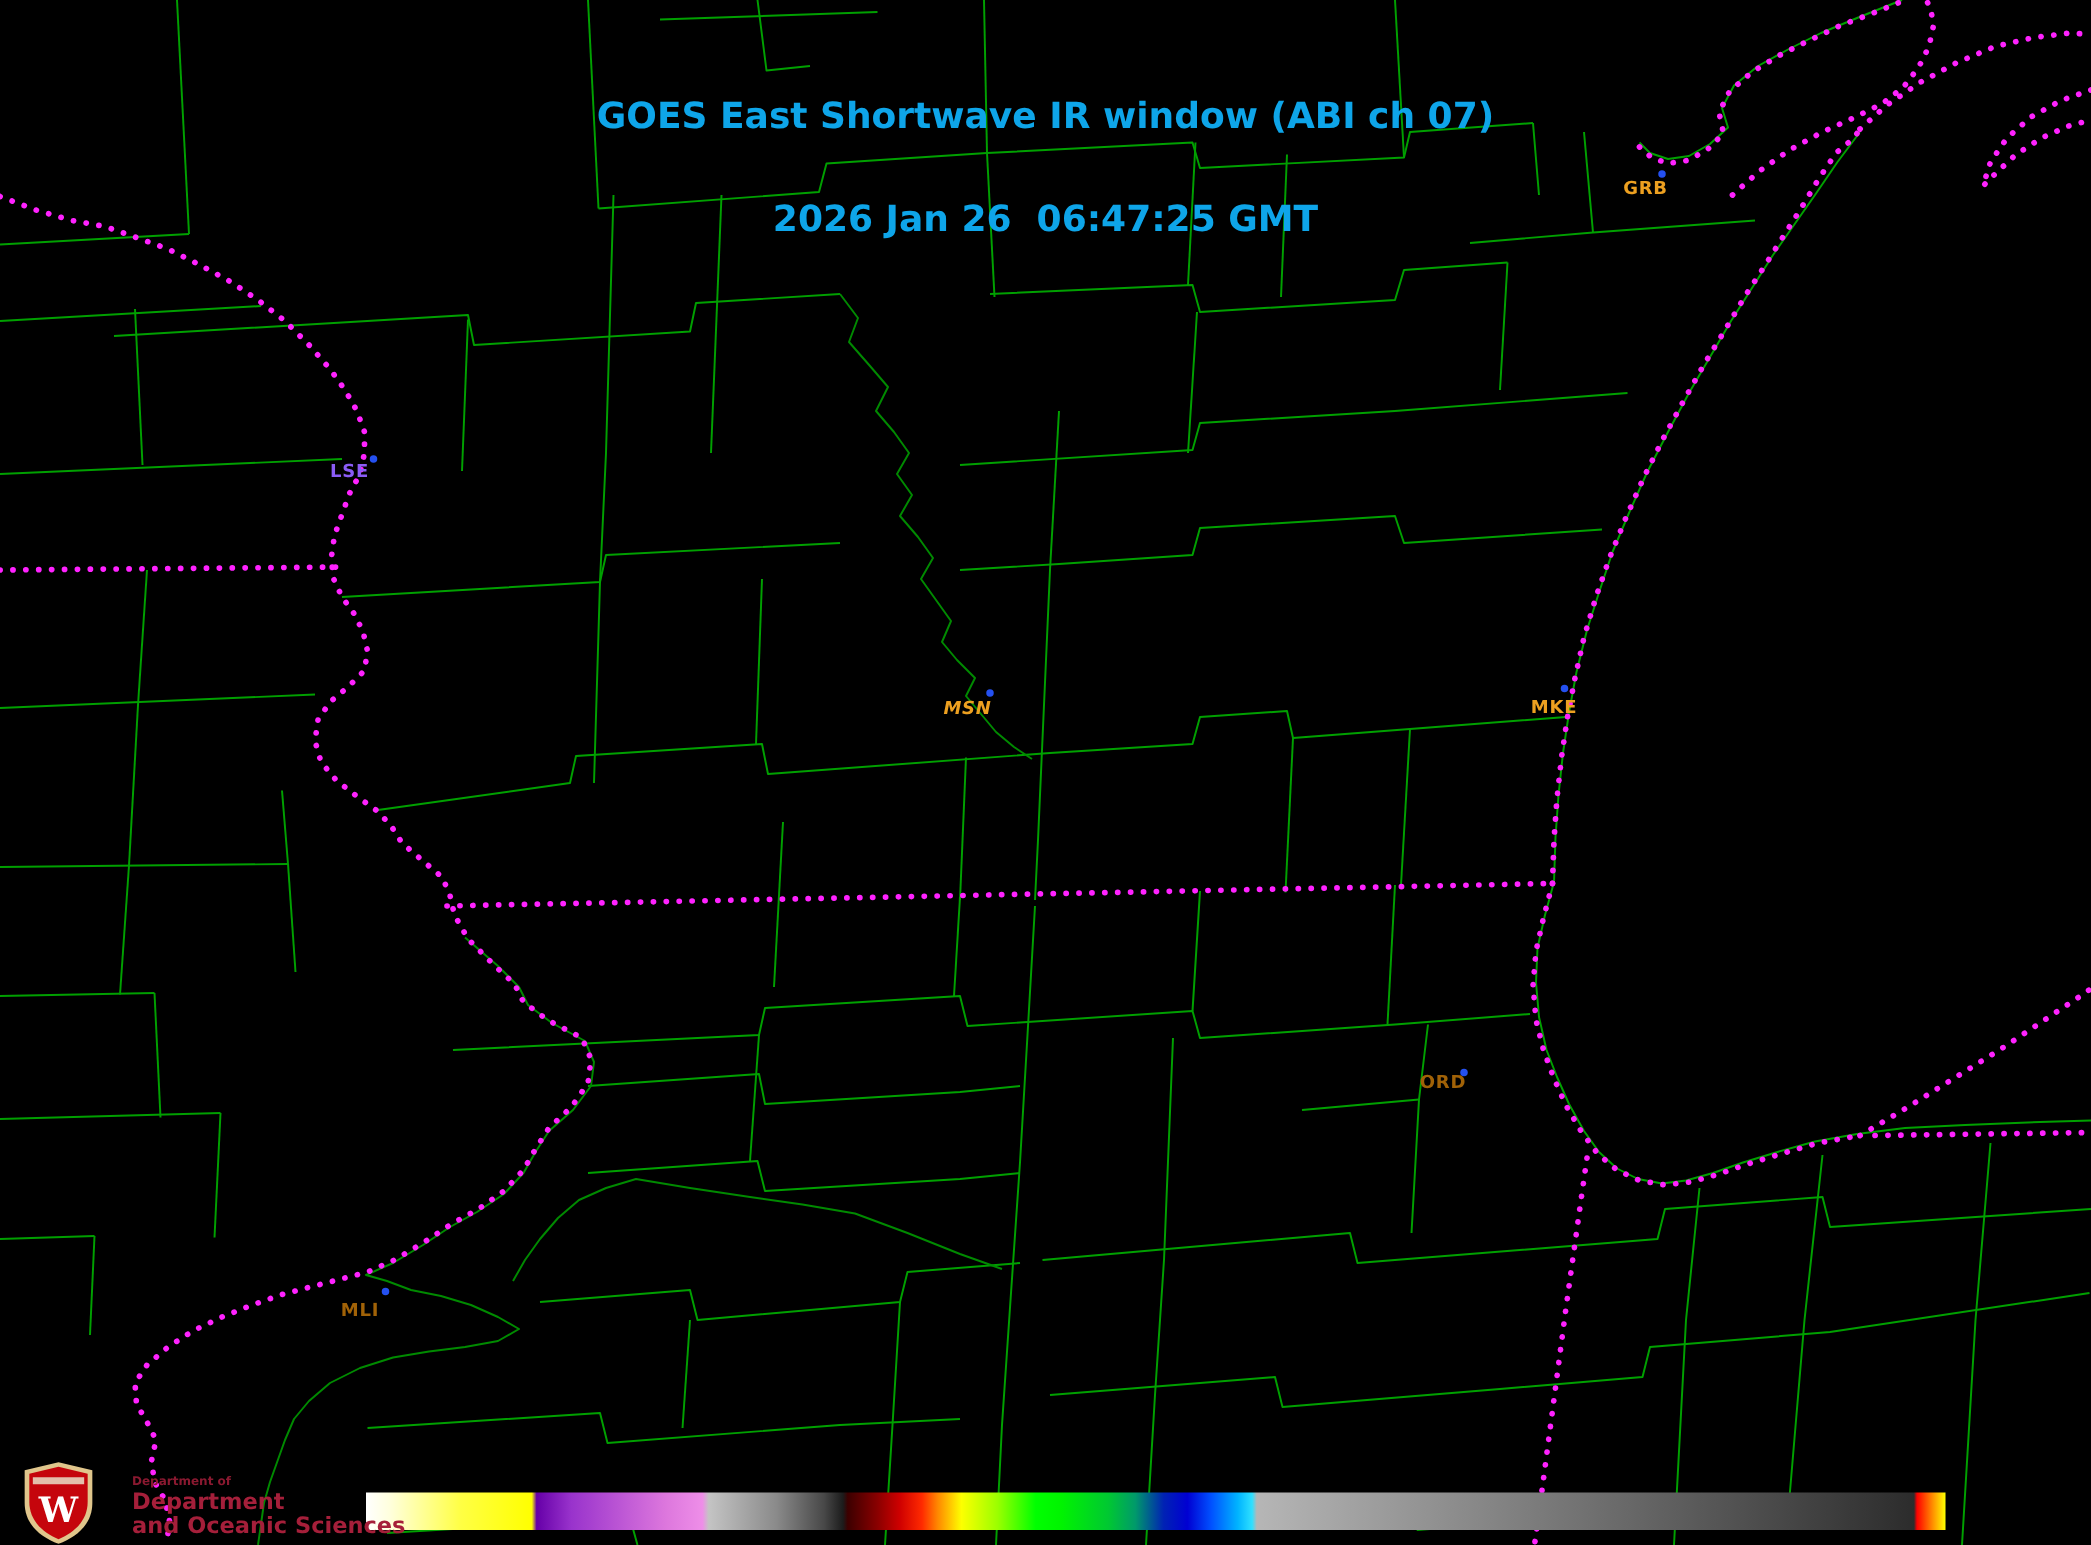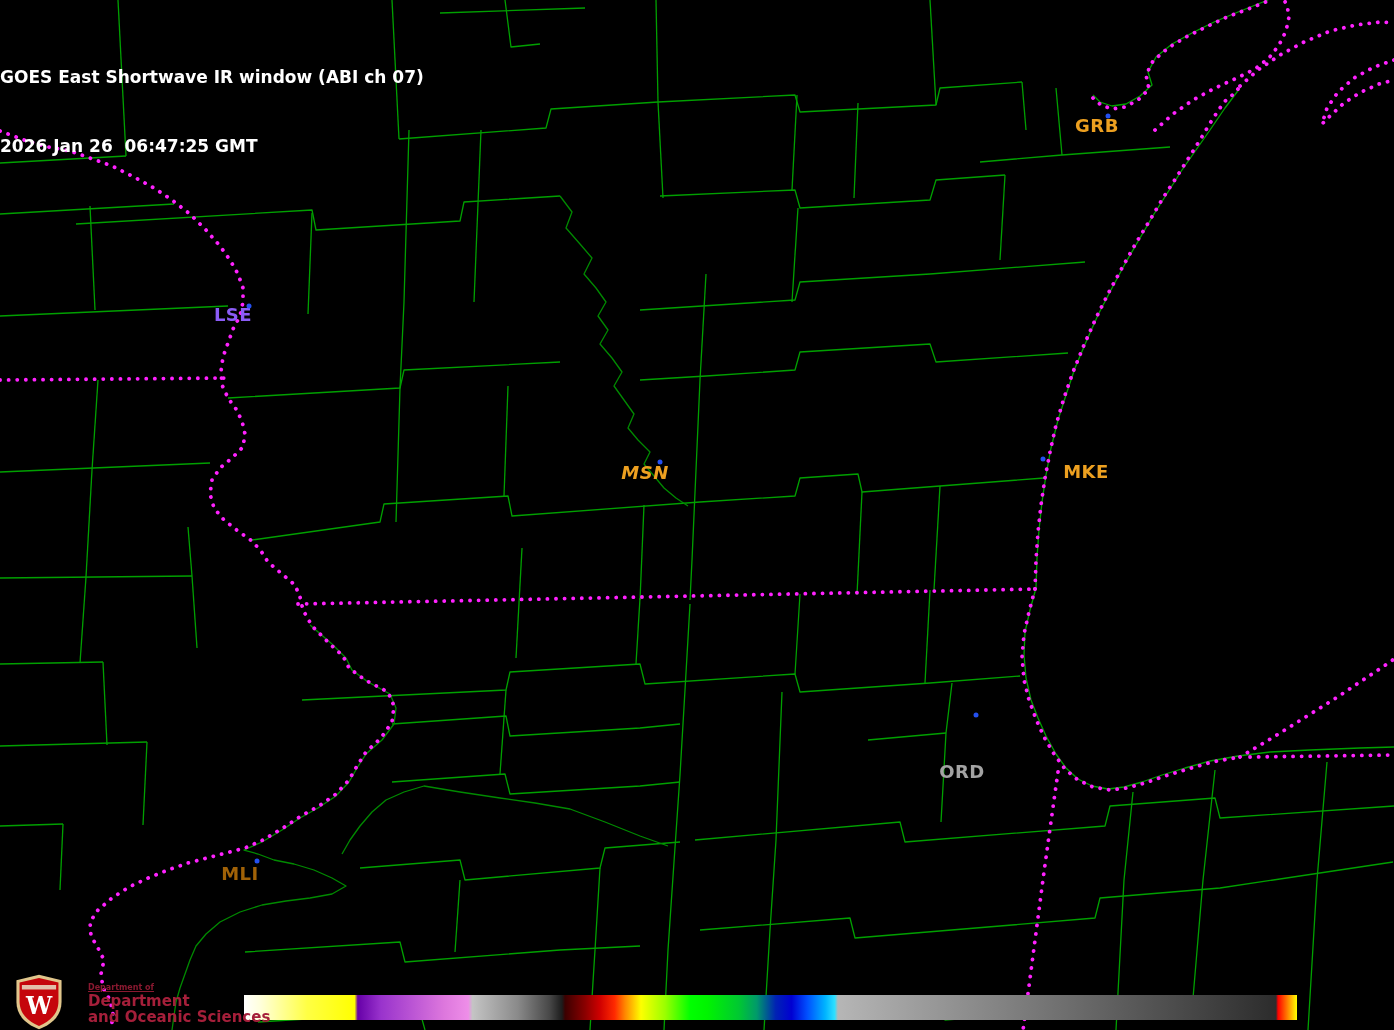--- a/index.html
+++ b/index.html
@@ -1,28 +1,28 @@
 <!DOCTYPE html>
 <html><head>
 <meta charset="utf-8">
 <style>
   html,body{margin:0;padding:0;background:#000;}
   #stage{position:relative;width:1394px;height:1030px;background:#000;overflow:hidden;
          font-family:"DejaVu Sans","Liberation Sans",sans-serif;}
   #map-svg{position:absolute;left:0;top:0;}
-  .map-title{position:absolute;left:0;right:0;top:20px;color:#ffffff;
-             font-weight:bold;font-size:17px;line-height:23px;white-space:pre;}
-  .station{position:absolute;transform:translate(-50%,-50%);color:#eda020;font-size:18px;
+  .map-title{position:absolute;left:0;right:0;top:20px;text-align:center;color:#0ea5e9;
+             font-weight:bold;font-size:24px;line-height:23px;white-space:pre;}
+  .station{position:absolute;transform:translate(-50%,-50%);color:#eda020;font-size:12px;
            font-weight:bold;letter-spacing:0.5px;}
   .station-dot{position:absolute;width:5px;height:5px;border-radius:50%;background:#2450f0;
                transform:translate(-50%,-50%);}
   #colorbar{position:absolute;}
   .logo{position:absolute;left:8px;top:974px;display:flex;align-items:flex-start;}
   .logo-text{margin-left:18px;margin-top:10px;color:#a51f3a;line-height:1.05;}
-  .logo-dept{font-size:8px;color:#8a1930;font-weight:bold;margin-bottom:2px;text-decoration:underline;}
+  .logo-dept{font-size:8px;color:#8a1930;font-weight:bold;margin-bottom:2px;}
   .logo-line{font-size:15px;font-weight:bold;color:#a51f3a;}
 </style>
 </head>
 <body>
 
 <div id="stage">
 
   <svg id="map-svg" width="1394" height="1030" viewBox="0 0 1394 1030">
       <polyline points="118,0 126,156" fill="none" stroke="#00a000" stroke-width="1.3" stroke-linejoin="round"></polyline>
       <polyline points="0,163 126,156" fill="none" stroke="#00a000" stroke-width="1.3" stroke-linejoin="round"></polyline>
@@ -119,23 +119,23 @@
     <div>2026 Jan 26  06:47:25 GMT</div>
   </div>
 
   <div id="stations">
       <div class="station" style="left: 233px; top: 314px; color: #8b5cf6;">LSE</div>
       <div class="station-dot" style="left: 249px; top: 306px; background: rgb(36, 80, 240);"></div>
       <div class="station" style="left: 1097px; top: 125px; color: rgb(237, 160, 32);">GRB</div>
       <div class="station-dot" style="left: 1108px; top: 116px; background: rgb(36, 80, 240);"></div>
       <div class="station" style="left: 645px; top: 472px; color: rgb(237, 160, 32); font-style: italic;">MSN</div>
       <div class="station-dot" style="left: 660px; top: 462px; background: rgb(36, 80, 240);"></div>
-      <div class="station" style="left: 1086px; top: 471px; color: rgb(237, 160, 32);">MKE</div>
+      <div class="station" style="left: 1036px; top: 471px; color: rgb(237, 160, 32);">MKE</div>
       <div class="station-dot" style="left: 1043px; top: 459px; background: rgb(36, 80, 240);"></div>
-      <div class="station" style="left: 962px; top: 771px; color: #a3a3a3;">ORD</div>
+      <div class="station" style="left: 962px; top: 721px; color: #a16207;">ORD</div>
       <div class="station-dot" style="left: 976px; top: 715px; background: rgb(36, 80, 240);"></div>
       <div class="station" style="left: 240px; top: 873px; color: #a16207;">MLI</div>
       <div class="station-dot" style="left: 257px; top: 861px; background: rgb(36, 80, 240);"></div>
     </div>
 
   <div id="colorbar" style="left: 244px; top: 995px; width: 1053px; height: 25px; background: linear-gradient(90deg, rgb(255, 255, 255) 0%, rgb(255, 255, 221) 1.5%, rgb(255, 255, 68) 6%, rgb(255, 255, 0) 10.5%, rgb(102, 0, 168) 10.8%, rgb(153, 51, 204) 13%, rgb(221, 119, 221) 19%, rgb(238, 142, 232) 21.3%, rgb(196, 196, 196) 21.7%, rgb(138, 138, 138) 26%, rgb(72, 72, 72) 29%, rgb(28, 28, 28) 30.2%, rgb(60, 0, 0) 30.5%, rgb(139, 0, 0) 32.4%, rgb(207, 0, 0) 33.8%, rgb(255, 42, 0) 35.2%, rgb(255, 136, 0) 36.2%, rgb(255, 207, 0) 37.1%, rgb(253, 255, 0) 37.7%, rgb(154, 255, 0) 40%, rgb(0, 255, 0) 42.4%, rgb(0, 244, 0) 44%, rgb(0, 200, 50) 47%, rgb(0, 154, 106) 48.7%, rgb(0, 34, 180) 50.5%, rgb(0, 0, 210) 52%, rgb(0, 80, 255) 53.5%, rgb(0, 180, 255) 55.2%, rgb(47, 224, 255) 56.1%, rgb(182, 182, 182) 56.4%, rgb(44, 44, 44) 98%, rgb(255, 0, 0) 98.2%, rgb(255, 144, 0) 99.2%, rgb(255, 255, 0) 100%);"></div>
 
   <div class="logo">
     <svg width="62" height="56" viewBox="0 0 64 72">
       <path d="M32 1 L61 8 V36 C61 54 48 65 32 71 C16 65 3 54 3 36 V8 Z" fill="#e0c68c"></path>

